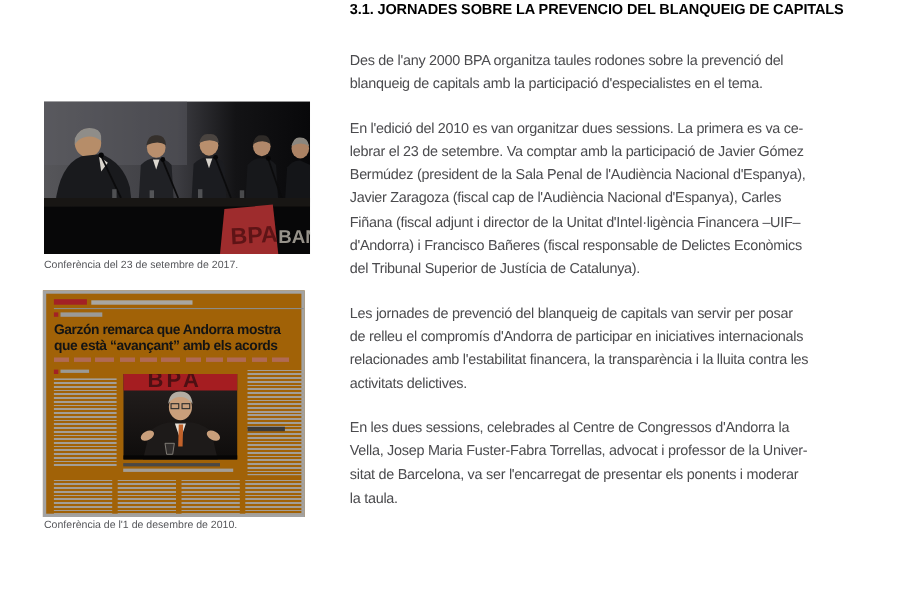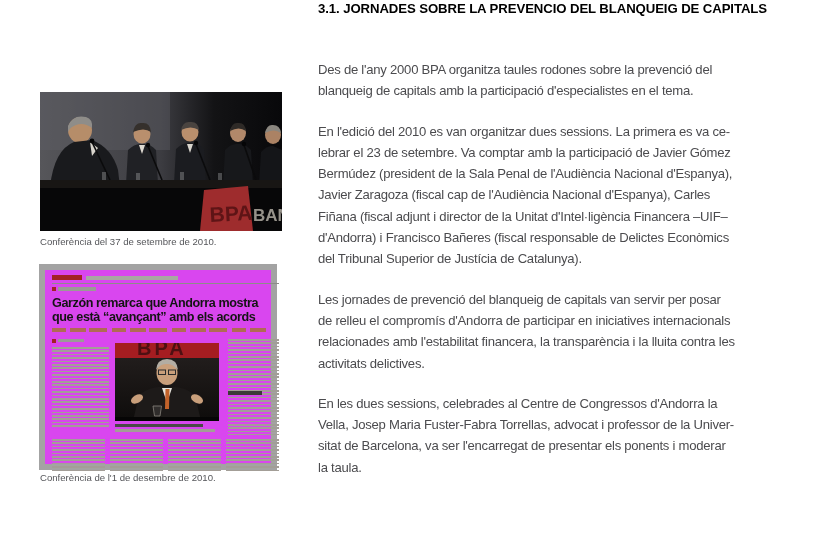--- a/index.html
+++ b/index.html
@@ -7,36 +7,36 @@
     position:relative;width:819px;height:548px;overflow:hidden;
     font-family:"Liberation Sans","DejaVu Sans",sans-serif;
     -webkit-font-smoothing:antialiased;
   }
   
   .text-col{position:absolute;left:318px;top:0;width:462px;}
   .section-title{
     margin:0;font-size:13.2px;font-weight:bold;color:#000000;
     letter-spacing:-0.1px;line-height:17px;white-space:nowrap;
   }
-  .paragraphs{margin-top:42px;}
+  .paragraphs{margin-top:27px;}
   .paragraphs p{
     margin:0 0 19px 0;font-size:13.1px;line-height:21.3px;color:#4b4b4e;
     letter-spacing:-0.25px;white-space:pre-line;
   }
   
   .photo1{position:absolute;left:40px;top:92px;width:242px;height:139px;overflow:hidden;}
   .figure-caption{
     position:absolute;left:40px;font-size:9.6px;color:#55565a;letter-spacing:0px;
   }
   .cap1{top:236px;}
   .cap2{top:472px;}
   
   .clipping{
     position:absolute;left:39px;top:264px;width:238px;height:206px;
-    background:#d946ef;border:6px solid #a3a3a3;box-sizing:border-box;
+    background:#a16207;border:3px solid #a3a3a3;box-sizing:border-box;
   }
   .clip-inner{position:absolute;left:7px;top:5px;width:227px;height:194px;}
   .masthead{position:relative;height:8px;border-bottom:1px solid #8d8c89;}
   .mast-red{position:absolute;left:0;top:0;width:30px;height:5px;background:#a32125;}
   .mast-gray{position:absolute;left:34px;top:1px;width:92px;height:4px;background:#a8a7a3;}
   .kicker{position:absolute;left:0;top:12px;height:5px;}
   .kicker .sq{display:inline-block;width:4px;height:4px;background:#a32125;vertical-align:top;}
   .kicker .bar{display:inline-block;width:38px;height:4px;background:#9b9a96;margin-left:2px;vertical-align:top;}
   .clip-headline{
     position:absolute;left:0;top:21px;width:227px;
@@ -125,21 +125,21 @@
     <rect x="0" y="88" width="242" height="8" fill="#1615136"></rect>
     <rect x="0" y="88" width="242" height="8" fill="#181614"></rect>
     <rect x="0" y="96" width="242" height="43" fill="#070708"></rect>
 
     <polygon points="164,98 208,94 213,139 160,139" fill="#9e2c2d"></polygon>
     <text x="170" y="130" font-size="21" font-weight="bold" fill="#5e1416" transform="rotate(-3 170 130)">BPA</text>
     <text x="213" y="129" font-size="17" font-weight="bold" fill="#96928a">BANCA</text>
   </svg>
 </div>
 
-<div class="figure-caption cap1">Conferència del 37 de setembre de 2010.</div>
+<div class="figure-caption cap1">Conferència del 23 de setembre de 2017.</div>
 
 <div class="clipping">
   <div class="clip-inner">
     <div class="masthead">
       <div class="mast-red"></div>
       <div class="mast-gray"></div>
     </div>
     <div class="kicker">
       <span class="sq"></span><span class="bar"></span>
     </div>

